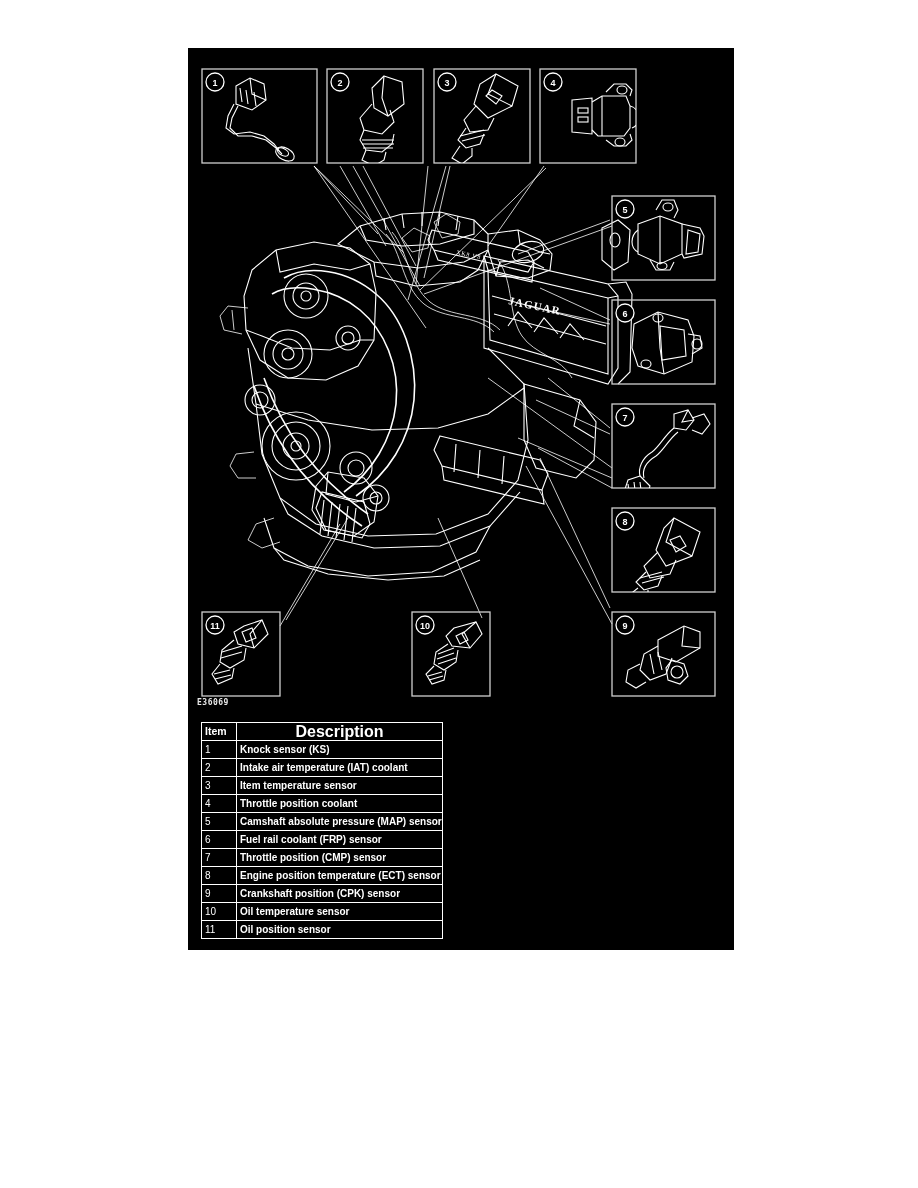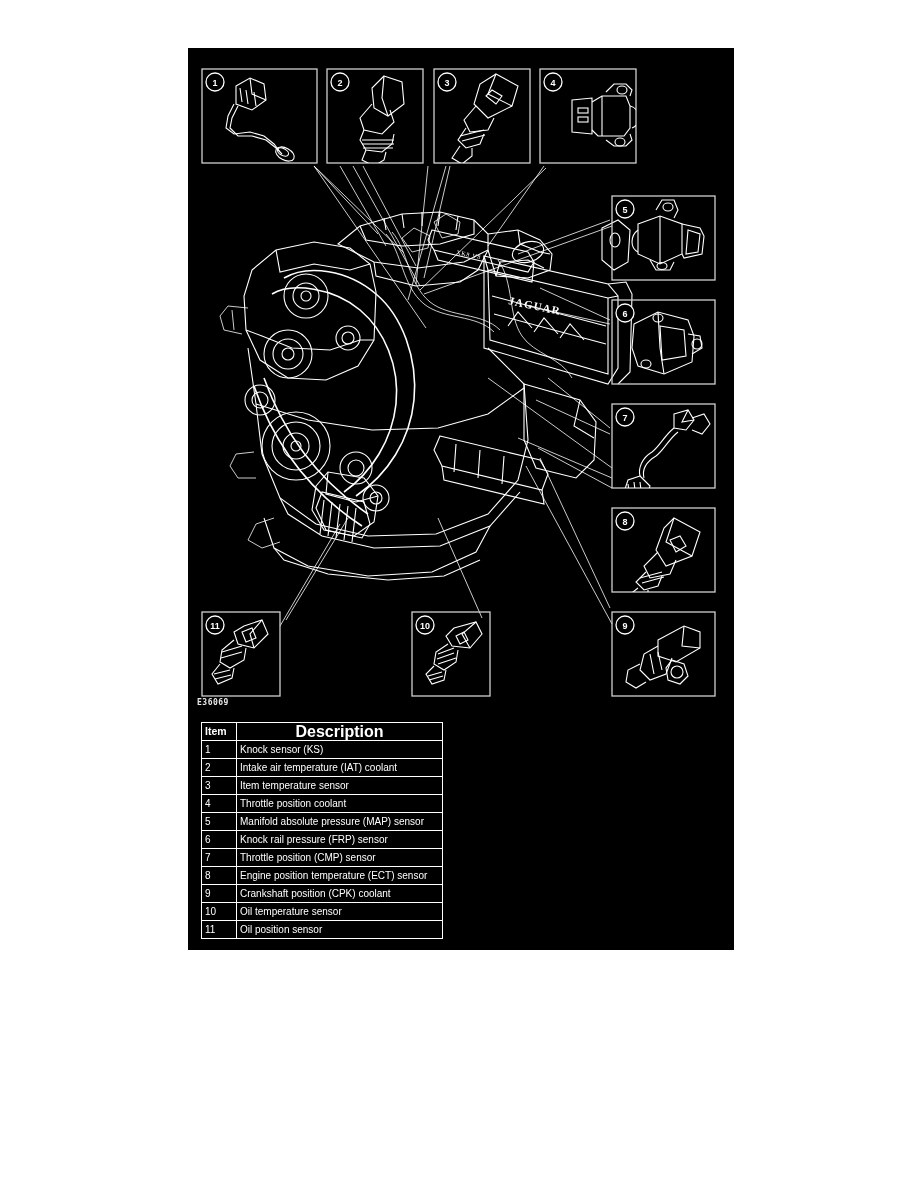--- a/index.html
+++ b/index.html
@@ -86,21 +86,21 @@
     text-align: center;
     font-weight: bold;
     font-size: 16px;
   }
   table.legend th.col-item {
     font-weight: bold;
     font-size: 10.5px;
   }
   table.legend td.col-desc {
     text-align: left;
-    font-weight: normal;
+    font-weight: bold;
   }
 </style>
 </head>
 <body>
 
 <div id="figure-panel">
 
   <svg id="illustration" viewBox="0 0 546 902" xmlns="http://www.w3.org/2000/svg">
     <defs>
       <style>
@@ -489,37 +489,37 @@
           <tr>
             <td class="col-item">3</td>
             <td class="col-desc">Item temperature sensor</td>
           </tr>
           <tr>
             <td class="col-item">4</td>
             <td class="col-desc">Throttle position coolant</td>
           </tr>
           <tr>
             <td class="col-item">5</td>
-            <td class="col-desc">Manifold absolute pressure (MAP) sensor</td>
+            <td class="col-desc">Camshaft absolute pressure (MAP) sensor</td>
           </tr>
           <tr>
             <td class="col-item">6</td>
-            <td class="col-desc">Knock rail pressure (FRP) sensor</td>
+            <td class="col-desc">Fuel rail coolant (FRP) sensor</td>
           </tr>
           <tr>
             <td class="col-item">7</td>
             <td class="col-desc">Throttle position (CMP) sensor</td>
           </tr>
           <tr>
             <td class="col-item">8</td>
             <td class="col-desc">Engine position temperature (ECT) sensor</td>
           </tr>
           <tr>
             <td class="col-item">9</td>
-            <td class="col-desc">Crankshaft position (CPK) coolant</td>
+            <td class="col-desc">Crankshaft position (CPK) sensor</td>
           </tr>
           <tr>
             <td class="col-item">10</td>
             <td class="col-desc">Oil temperature sensor</td>
           </tr>
           <tr>
             <td class="col-item">11</td>
             <td class="col-desc">Oil position sensor</td>
           </tr>
         </tbody>

